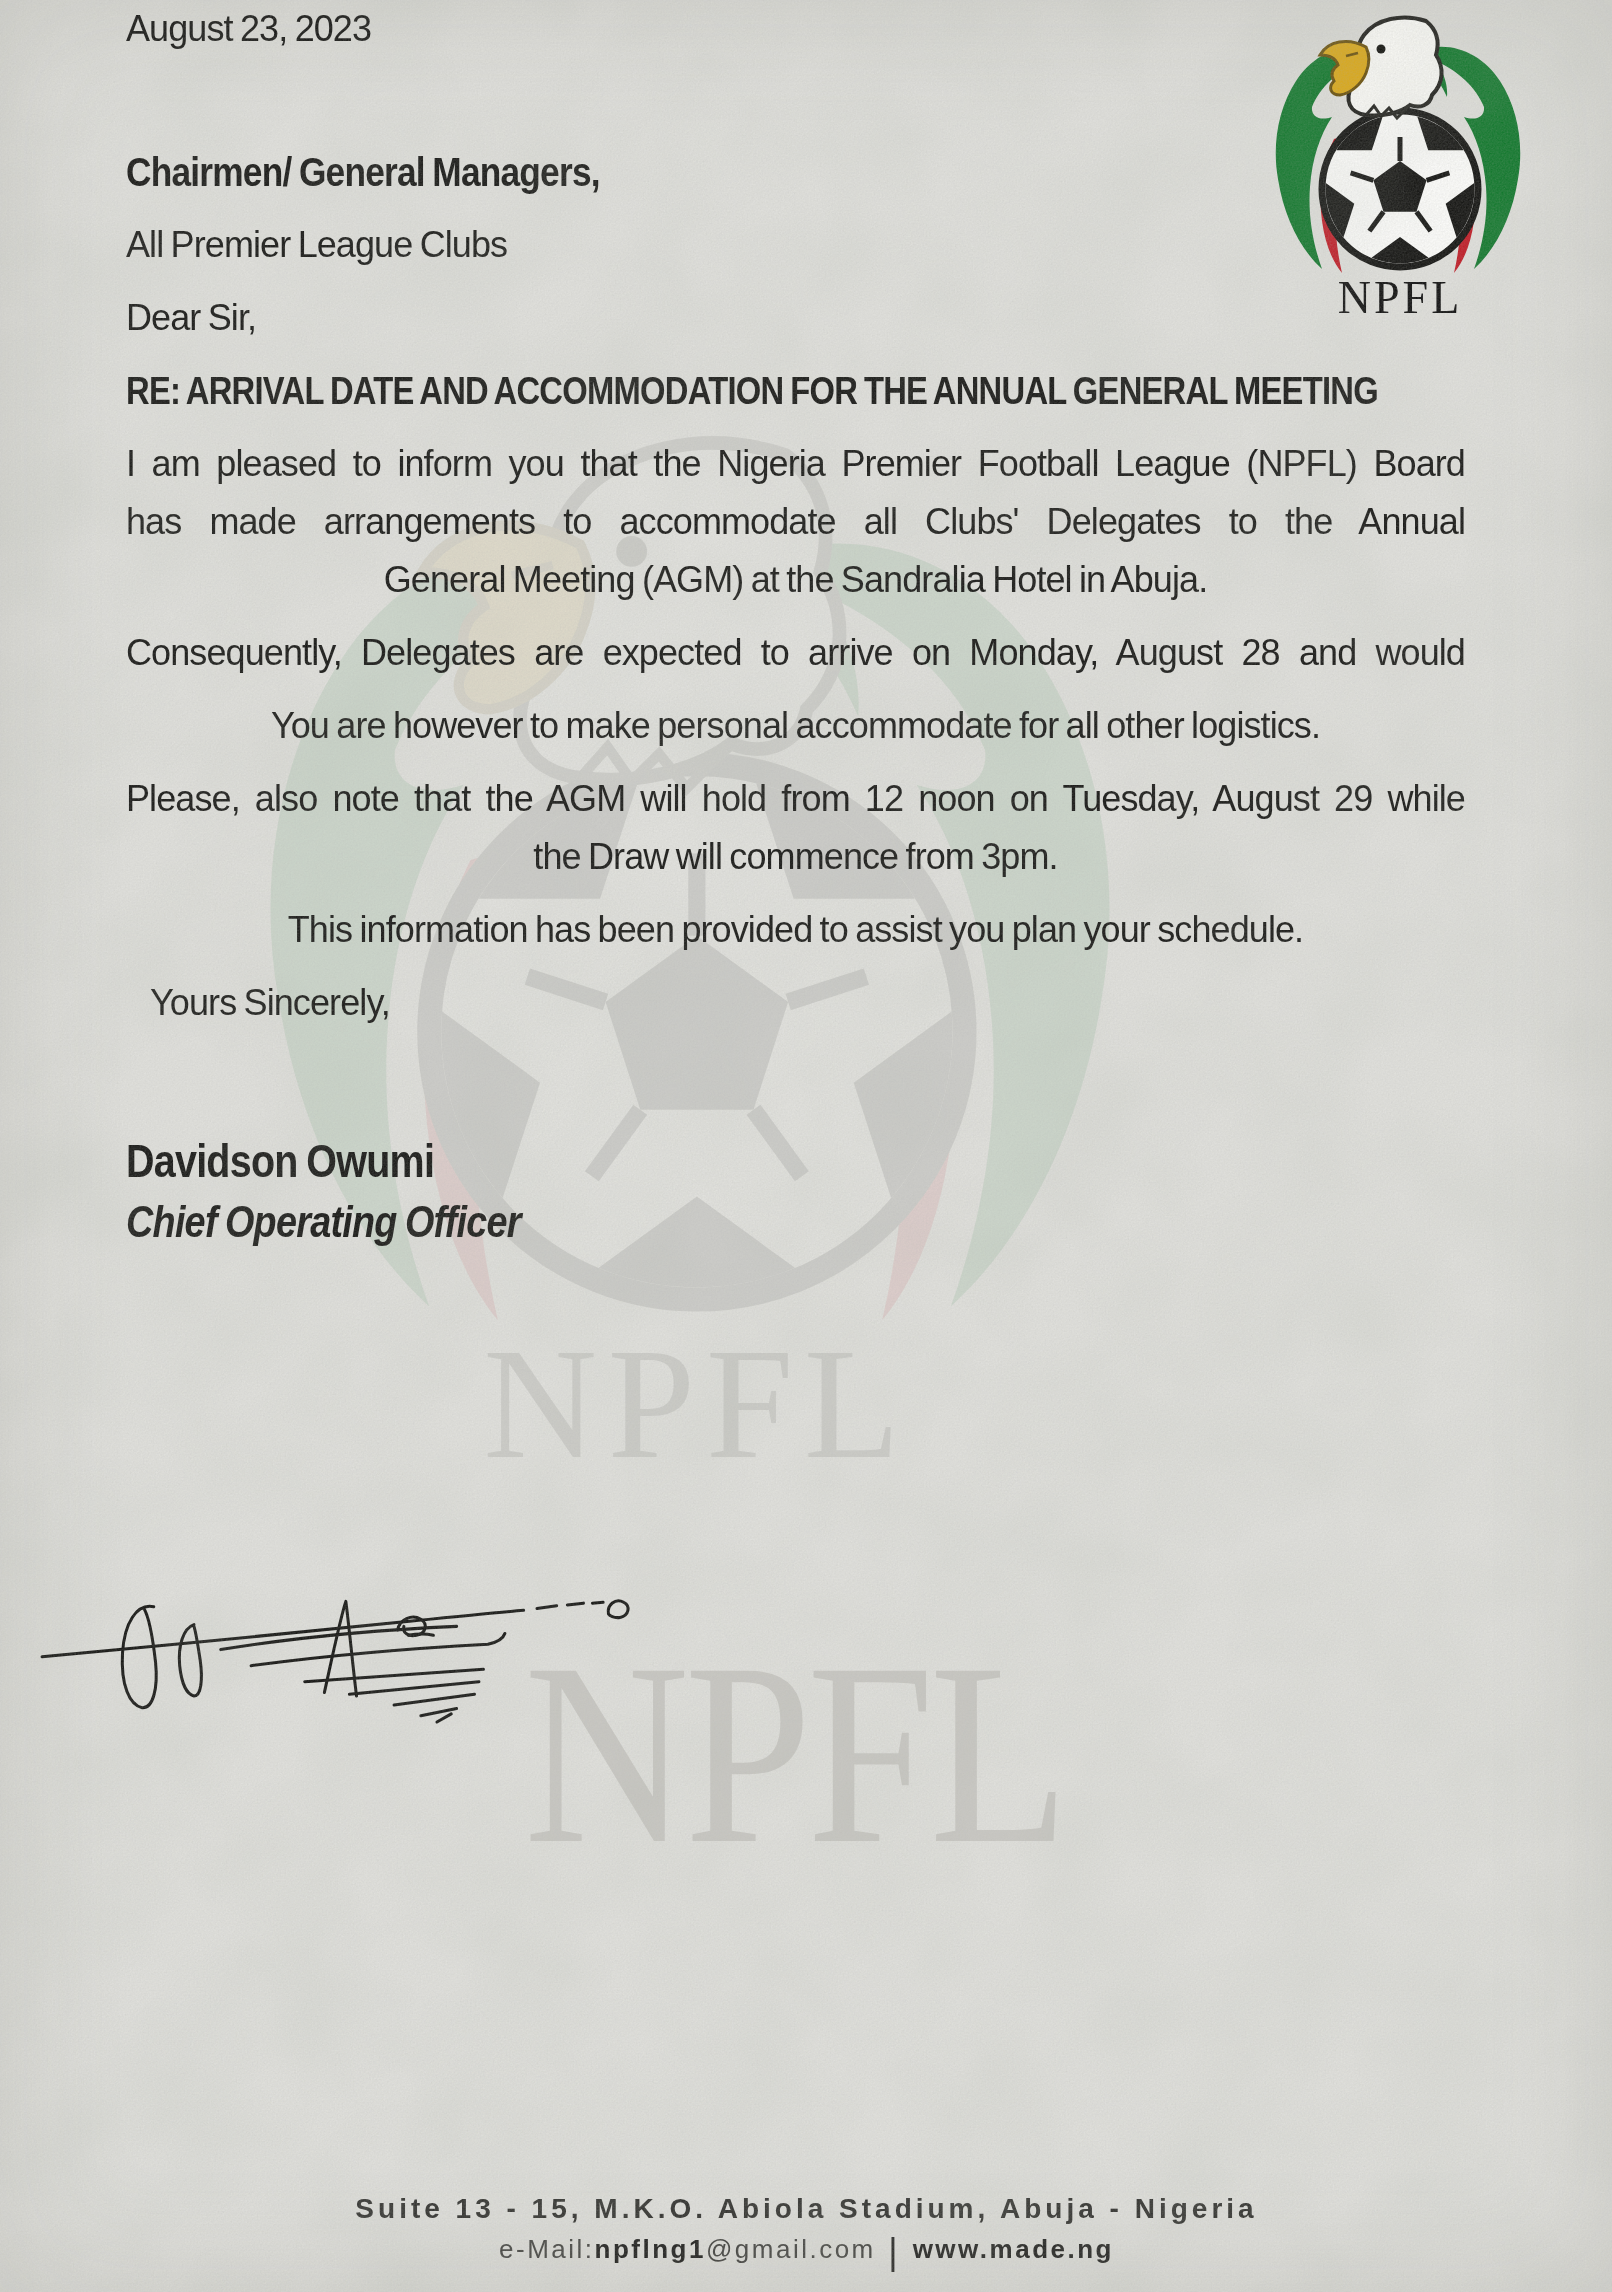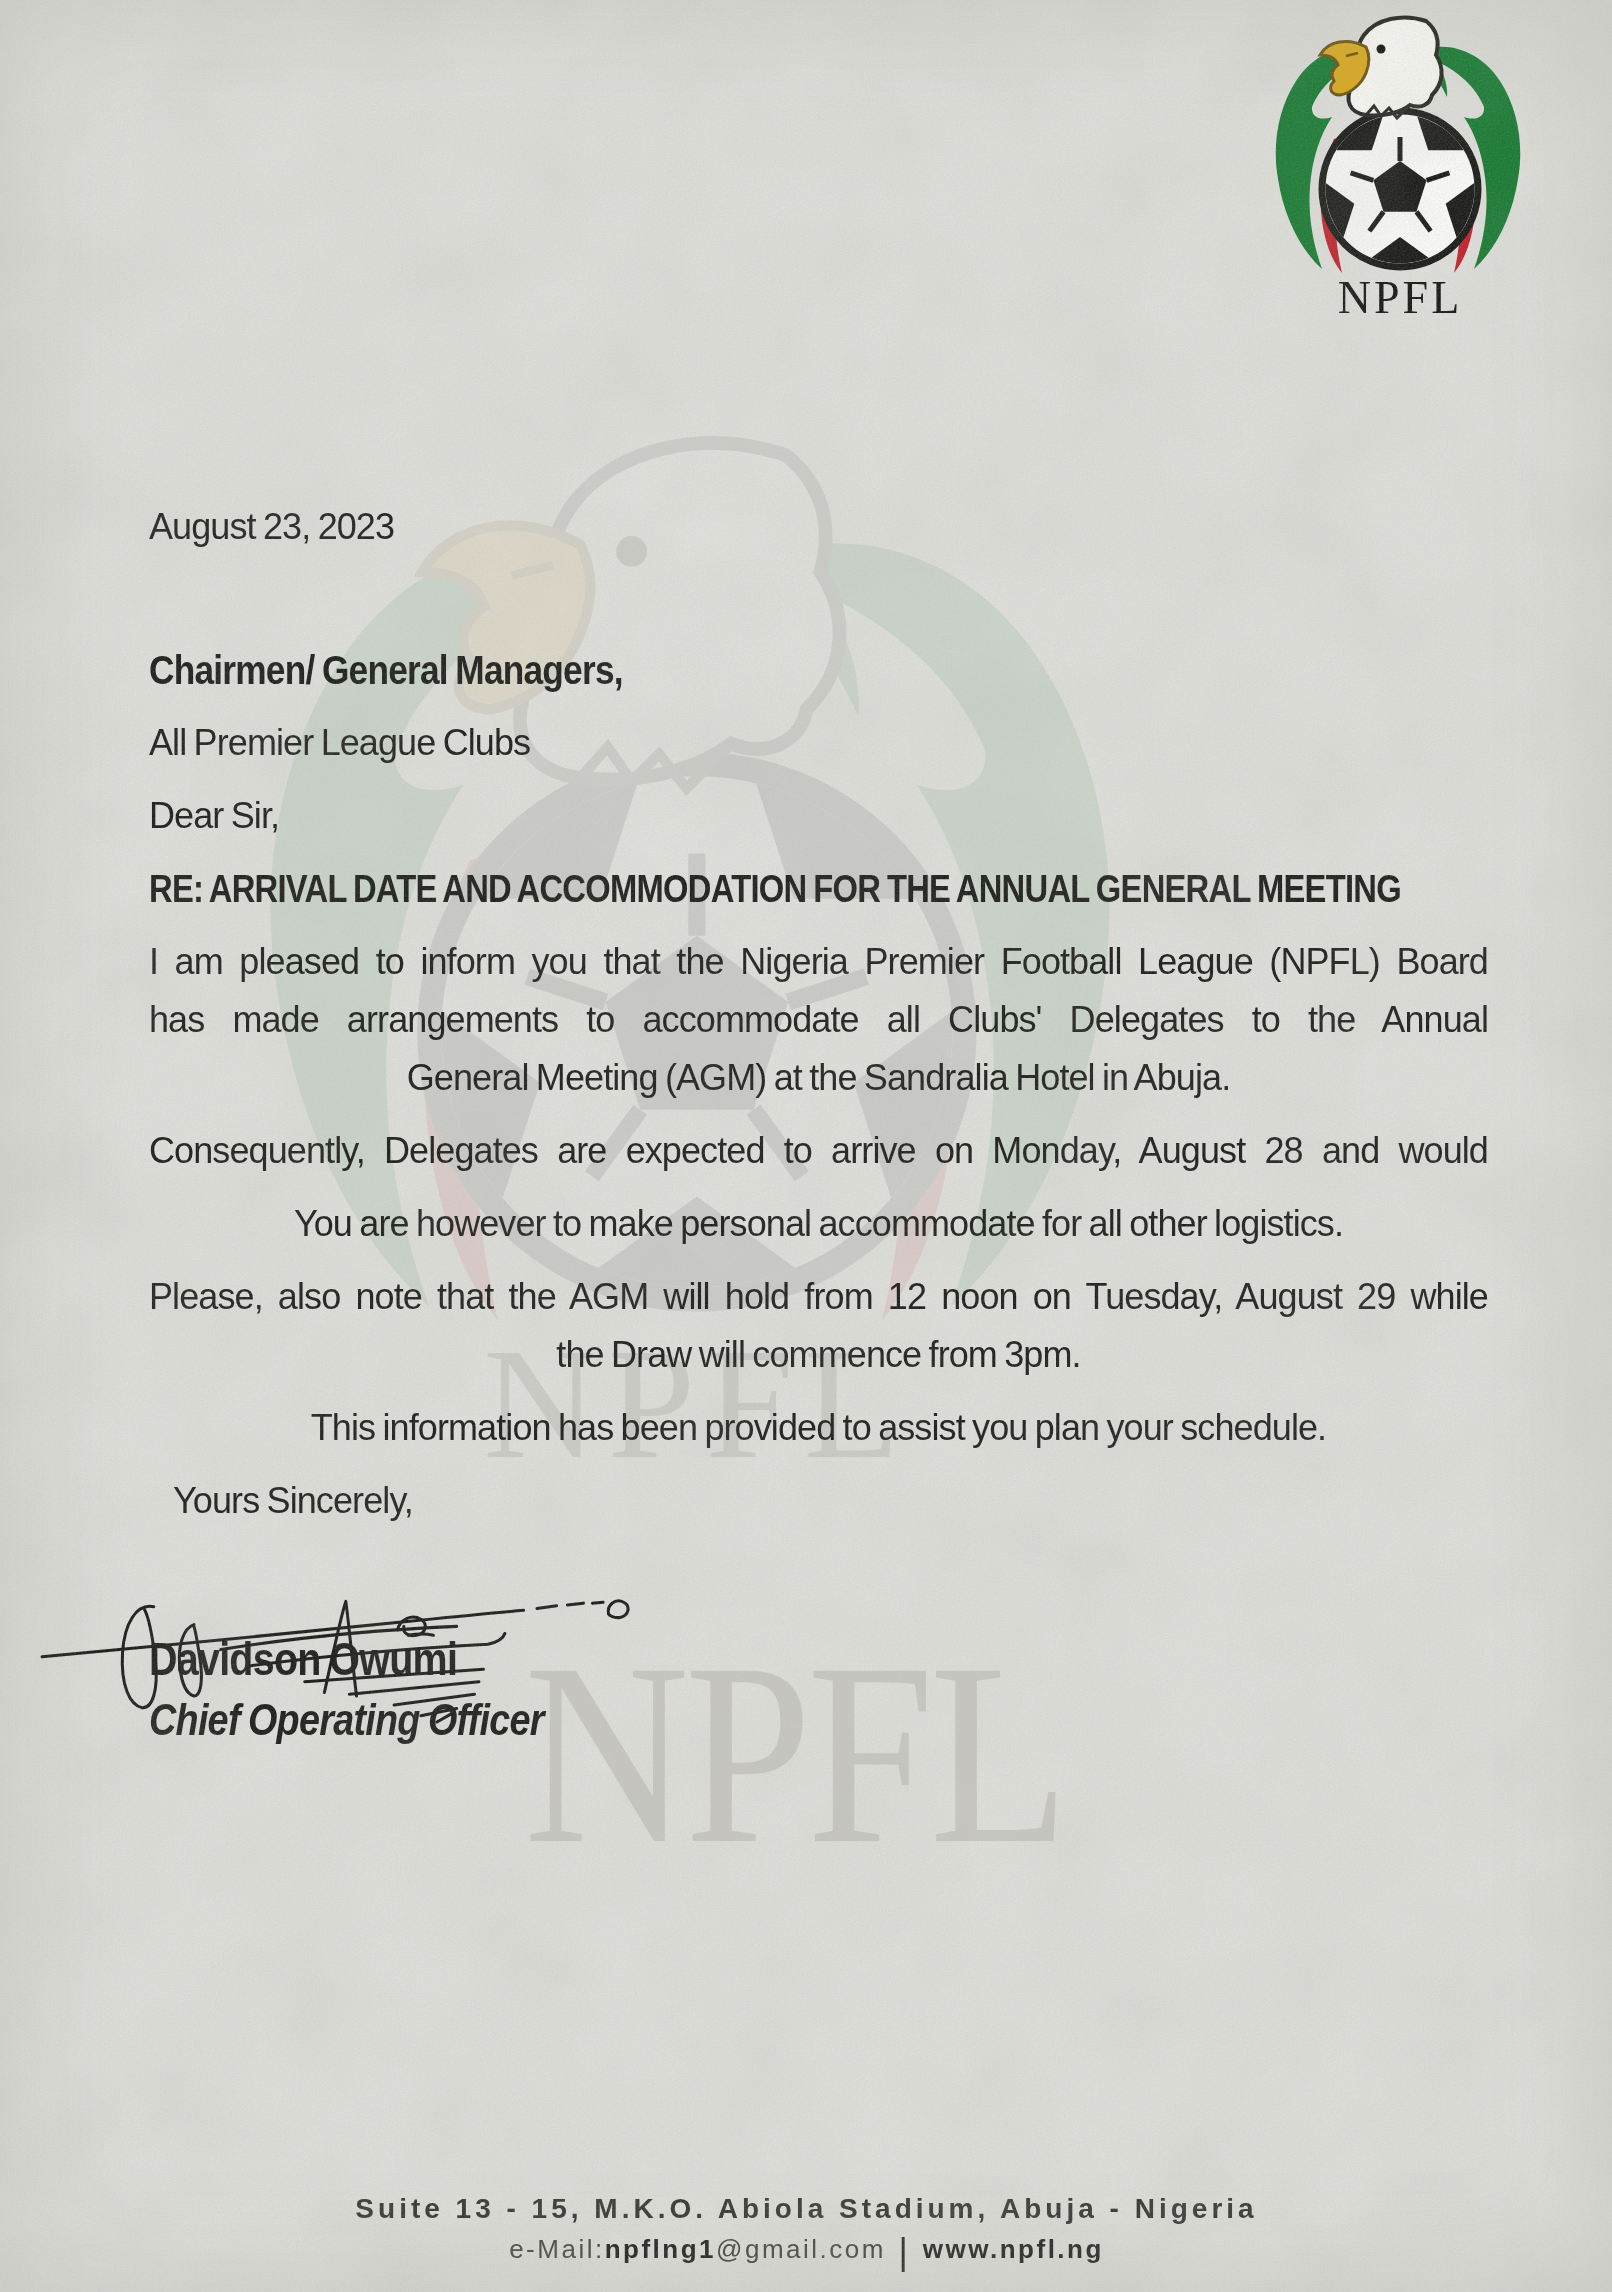--- a/index.html
+++ b/index.html
@@ -15,22 +15,22 @@
   .crest-wm{position:absolute; left:175px; top:421px; width:1030px; height:1081px; opacity:.09; z-index:0;}
   .npfl-wm{
     position:absolute; left:524px; top:1623px; z-index:0;
     font-family:"Liberation Serif", serif; font-size:260px; line-height:1;
     letter-spacing:-5.4px; color:#c9c8c3; transform:scaleX(.88); transform-origin:0 0;
   }
   
   .logo{position:absolute; left:1248px; top:10.7px; width:300px; height:315px; z-index:2;}
   
   .content{
-    position:absolute; left:149px; top:0; width:1339px; z-index:2;
-    padding-top:498px; font-size:36px; line-height:58px;
+    position:absolute; left:126px; top:0; width:1339px; z-index:2;
+    font-size:36px; line-height:58px;
     letter-spacing:-0.9px; word-spacing:-1.8px;
   }
   .block{margin:0 0 15px 0;}
   .hd{font-weight:700; font-size:41px; transform:scaleX(.86); transform-origin:0 50%; white-space:nowrap;}
   .recipient1{margin-top:85px;}
   .subject{font-weight:700; font-size:39px; transform:scaleX(.84); transform-origin:0 50%; white-space:nowrap;}
   .jl{text-align:justify; text-align-last:justify;}
   .ll{text-align:center;}
   .closing{margin-bottom:0;margin-left:24px;}
   .name{margin-top:102px; font-weight:700; font-size:47px; line-height:54px; transform:scaleX(.84); transform-origin:0 50%; white-space:nowrap;}
@@ -168,21 +168,21 @@
     <path d="M240,78 C330,66 430,58 505,54 C515,52 522,48 524,42"></path>
     <path d="M300,96 L500,82"></path>
     <path d="M350,110 L495,96"></path>
     <path d="M400,122 L490,110"></path>
     <path d="M430,134 L470,126"></path>
     <path d="M448,141 l16,-9"></path>
   </svg>
 
   <div class="footer">
     <div class="f1">Suite 13 - 15, M.K.O. Abiola Stadium, Abuja - Nigeria</div>
-    <div class="f2"><span>e-Mail:</span><span class="b">npflng1</span><span>@gmail.com</span><span class="bar">|</span><span class="b">www.npfl.ng</span></div>
+    <div class="f2"><span>e-Mail:</span><span class="b">npflng1</span><span>@gmail.com</span><span class="bar">|</span><span class="b">www.made.ng</span></div>
   </div>
 
   <svg class="texture" width="1613" height="2293" viewBox="0 0 1801 2560">
     <filter id="grainFine" x="0" y="0" width="100%" height="100%">
       <feTurbulence type="fractalNoise" baseFrequency="0.55" numOctaves="2" stitchTiles="stitch"></feTurbulence>
       <feColorMatrix type="matrix" values="0 0 0 0 0.44  0 0 0 0 0.44  0 0 0 0 0.42  0.22 0.22 0.22 0 -0.18"></feColorMatrix>
     </filter>
     <filter id="grainBlotch" x="0" y="0" width="100%" height="100%">
       <feTurbulence type="fractalNoise" baseFrequency="0.008" numOctaves="3" stitchTiles="stitch"></feTurbulence>
       <feColorMatrix type="matrix" values="0 0 0 0 0.40  0 0 0 0 0.44  0 0 0 0 0.38  0.25 0.25 0.25 0 -0.30"></feColorMatrix>

